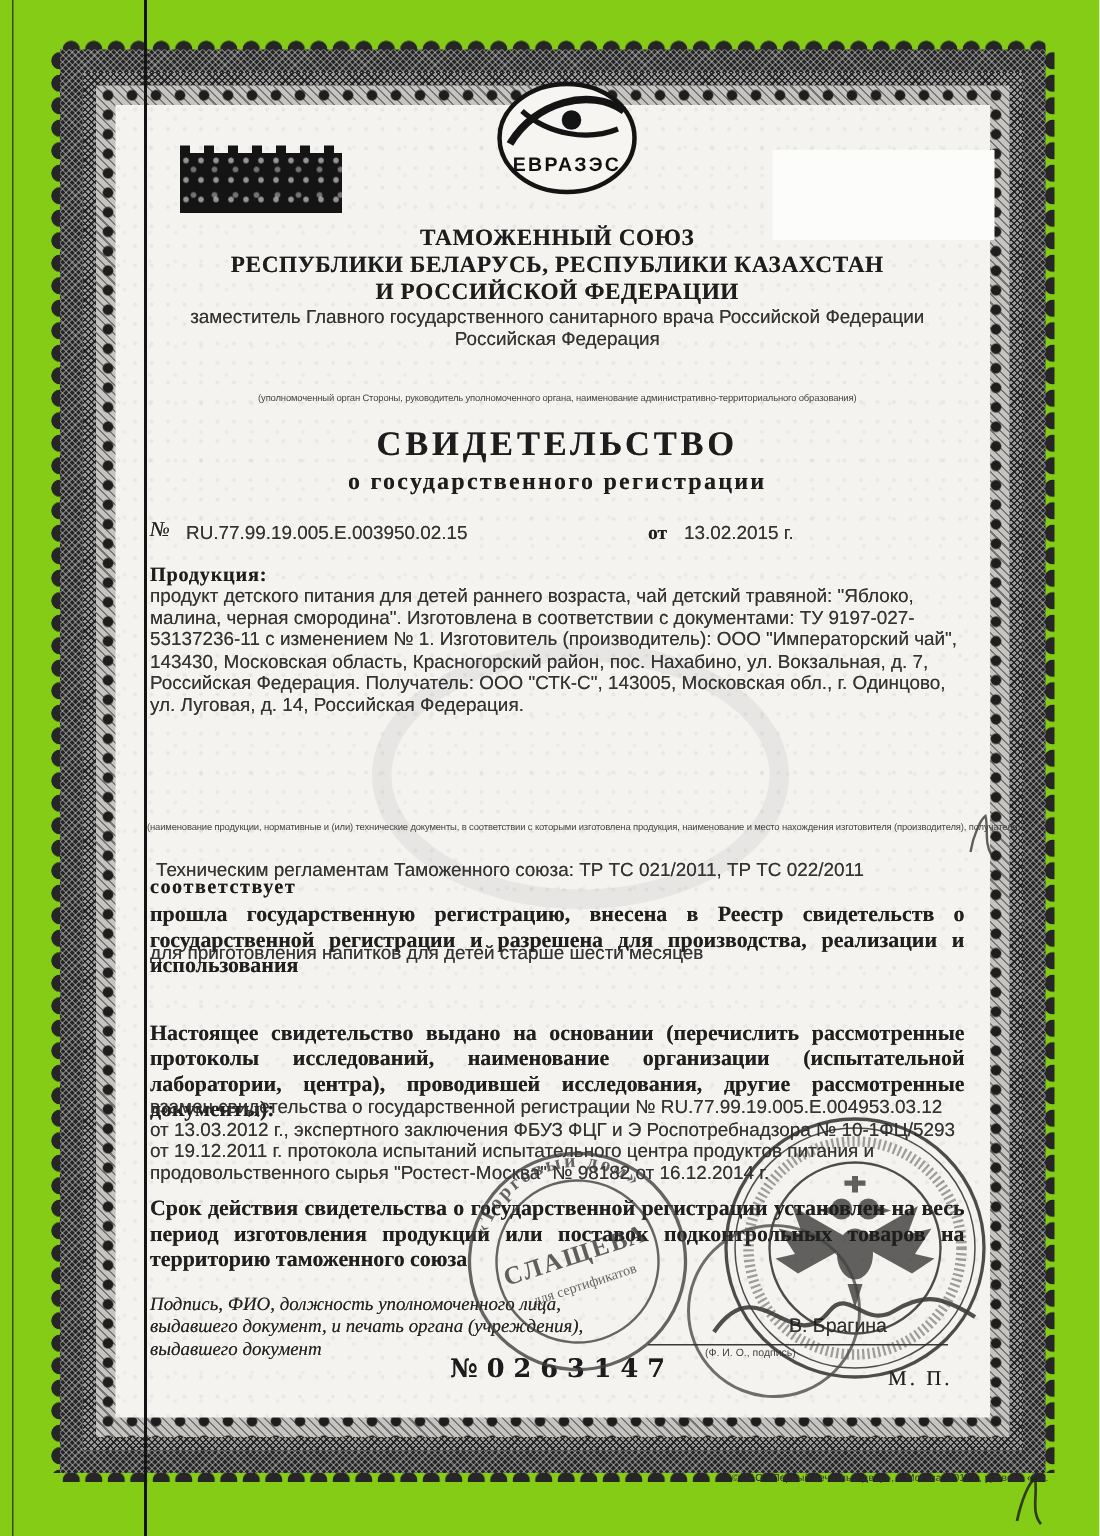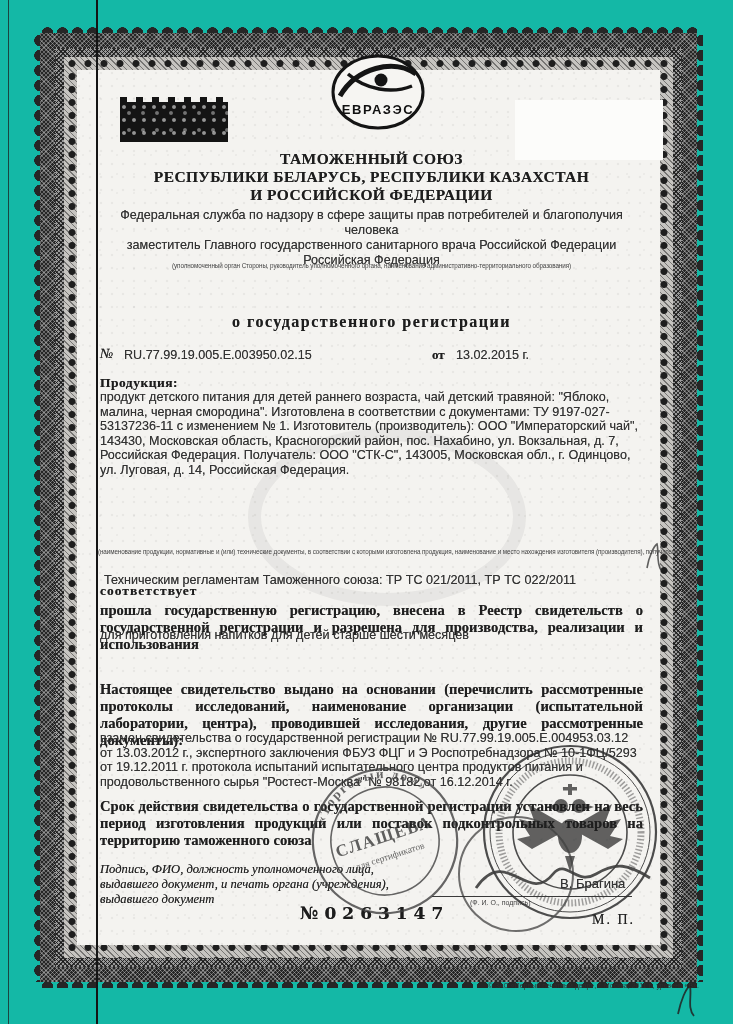--- a/index.html
+++ b/index.html
@@ -1,16 +1,16 @@
 <!DOCTYPE html>
 <html><head>
 <meta charset="utf-8">
 <style>
   html,body{margin:0;padding:0;background:#ffffff;}
-  #page{position:relative;width:733px;height:1024px;background:#14b8a6;overflow:hidden;
+  #page{position:relative;width:733px;height:1024px;background:#84cc16;overflow:hidden;
         font-family:"Liberation Sans",sans-serif;color:#2a2a2a;}
   .abs{position:absolute;}
   
   .frame-outer{position:absolute;top:33px;left:40px;right:36px;bottom:42px;
     background:
       repeating-linear-gradient(45deg,rgba(230,230,230,.35) 0 1px,transparent 1px 3px),
       repeating-linear-gradient(-45deg,rgba(230,230,230,.35) 0 1px,transparent 1px 3px),
       #262626;}
   .scallop-h{position:absolute;left:40px;right:36px;height:7px;
     background:radial-gradient(circle at 50% 50%,#262626 58%,transparent 62%);
@@ -98,26 +98,26 @@
     <circle cx="63" cy="32" r="6.5" fill="#141414"></circle>
     <text x="60" y="66" text-anchor="middle" font-family="Liberation Sans, sans-serif" font-size="13" font-weight="bold" letter-spacing="1.5" fill="#111">ЕВРАЗЭС</text>
   </svg>
 
   <div class="watermark" style="left:248px;top:428px;width:252px;height:152px;"></div>
 
   <div class="abs center" style="left:100px;top:150px;width:543px;">
     <div class="serifB hdr1 speck">ТАМОЖЕННЫЙ СОЮЗ</div>
     <div class="serifB hdr1 speck">РЕСПУБЛИКИ БЕЛАРУСЬ, РЕСПУБЛИКИ КАЗАХСТАН</div>
     <div class="serifB hdr1 speck">И РОССИЙСКОЙ ФЕДЕРАЦИИ</div>
-    <div class="sans hdr2 speck" style="margin-top:4px;">Федеральная служба по надзору в сфере защиты прав потребителей и благополучия человека</div>
     <div class="sans hdr2 speck">заместитель Главного государственного санитарного врача Российской Федерации</div>
     <div class="sans hdr2 speck">Российская Федерация</div>
   </div>
   <div class="abs center tiny" style="left:100px;top:262px;width:543px;">(уполномоченный орган Стороны, руководитель уполномоченного органа, наименование административно-территориального образования)</div>
 
+  <div class="abs center serifB title-main speck" style="left:100px;top:283px;width:543px;">СВИДЕТЕЛЬСТВО</div>
   <div class="abs center serifB title-sub speck" style="left:100px;top:313px;width:543px;">о государственного регистрации</div>
 
   <div class="abs serif speck" style="left:100px;top:346px;font-size:14px;font-style:italic;">№</div>
   <div class="abs sans body-sans speck" style="left:124px;top:348px;">RU.77.99.19.005.Е.003950.02.15</div>
   <div class="abs serifB speck" style="left:432px;top:347px;font-size:13px;">от</div>
   <div class="abs sans body-sans speck" style="left:456px;top:348px;">13.02.2015 г.</div>
 
   <div class="abs serifB speck" style="left:100px;top:375px;font-size:13.5px;letter-spacing:.5px;">Продукция:</div>
   <div class="abs sans body-sans speck" style="left:100px;top:390px;width:543px;">продукт детского питания для детей раннего возраста, чай детский травяной: "Яблоко, малина, черная смородина". Изготовлена в соответствии с документами: ТУ 9197-027-53137236-11 с изменением № 1. Изготовитель (производитель): ООО "Императорский чай", 143430, Московская область, Красногорский район, пос. Нахабино, ул. Вокзальная, д. 7, Российская Федерация. Получатель: ООО "СТК-С", 143005, Московская обл., г. Одинцово, ул. Луговая, д. 14, Российская Федерация.</div>
   <div class="abs tiny" style="left:98px;top:548px;width:545px;">(наименование продукции, нормативные и (или) технические документы, в соответствии с которыми изготовлена продукция, наименование и место нахождения изготовителя (производителя), получателя)</div>
@@ -127,21 +127,21 @@
 
   <div class="abs body-serif just speck" style="left:100px;top:602px;width:543px;">прошла государственную регистрацию, внесена в Реестр свидетельств о государственной регистрации и разрешена для производства, реализации и использования</div>
   <div class="abs sans body-sans speck" style="left:100px;top:628px;width:543px;">для приготовления напитков для детей старше шести месяцев</div>
 
   <div class="abs body-serif just speck" style="left:100px;top:681px;width:543px;">Настоящее свидетельство выдано на основании (перечислить рассмотренные протоколы исследований, наименование организации (испытательной лаборатории, центра), проводившей исследования, другие рассмотренные документы):</div>
   <div class="abs sans body-sans speck" style="left:100px;top:731px;width:543px;">взамен свидетельства о государственной регистрации № RU.77.99.19.005.Е.004953.03.12 от 13.03.2012 г., экспертного заключения ФБУЗ ФЦГ и Э Роспотребнадзора № 10-1ФЦ/5293 от 19.12.2011 г. протокола испытаний испытательного центра продуктов питания и продовольственного сырья "Ростест-Москва" № 98182 от 16.12.2014 г.</div>
 
   <div class="abs body-serif just speck" style="left:100px;top:798px;width:543px;">Срок действия свидетельства о государственной регистрации установлен на весь период изготовления продукции или поставок подконтрольных товаров на территорию таможенного союза</div>
 
   <div class="abs serif speck" style="left:100px;top:862px;width:310px;font-size:12.6px;line-height:15px;font-style:italic;">Подпись, ФИО, должность уполномоченного лица, выдавшего документ, и печать органа (учреждения), выдавшего документ</div>
-  <div class="abs sans speck" style="left:560px;top:876px;font-size:13px;text-align:right;">В. Брагина</div>
+  <div class="abs sans speck" style="left:526px;top:876px;font-size:13px;text-align:right;">В. Брагина</div>
   <div class="abs" style="left:432px;top:896px;width:200px;height:1px;background:#3a3a3a;"></div>
   <div class="abs sig-caption" style="left:470px;top:899px;">(Ф. И. О., подпись)</div>
   <div class="abs serif speck" style="left:592px;top:912px;font-size:14px;letter-spacing:2px;">М. П.</div>
 
   <div class="abs formnum speck" style="left:300px;top:903px;">№0263147</div>
 
   <svg class="abs" style="left:300px;top:756px;opacity:.78;" width="170" height="170" viewBox="0 0 170 170">
     <g transform="rotate(-18 85 85)" fill="none" stroke="#3d3d3d">
       <circle cx="85" cy="85" r="72" stroke-width="2.2"></circle>
       <circle cx="85" cy="85" r="54" stroke-width="1.6"></circle>

